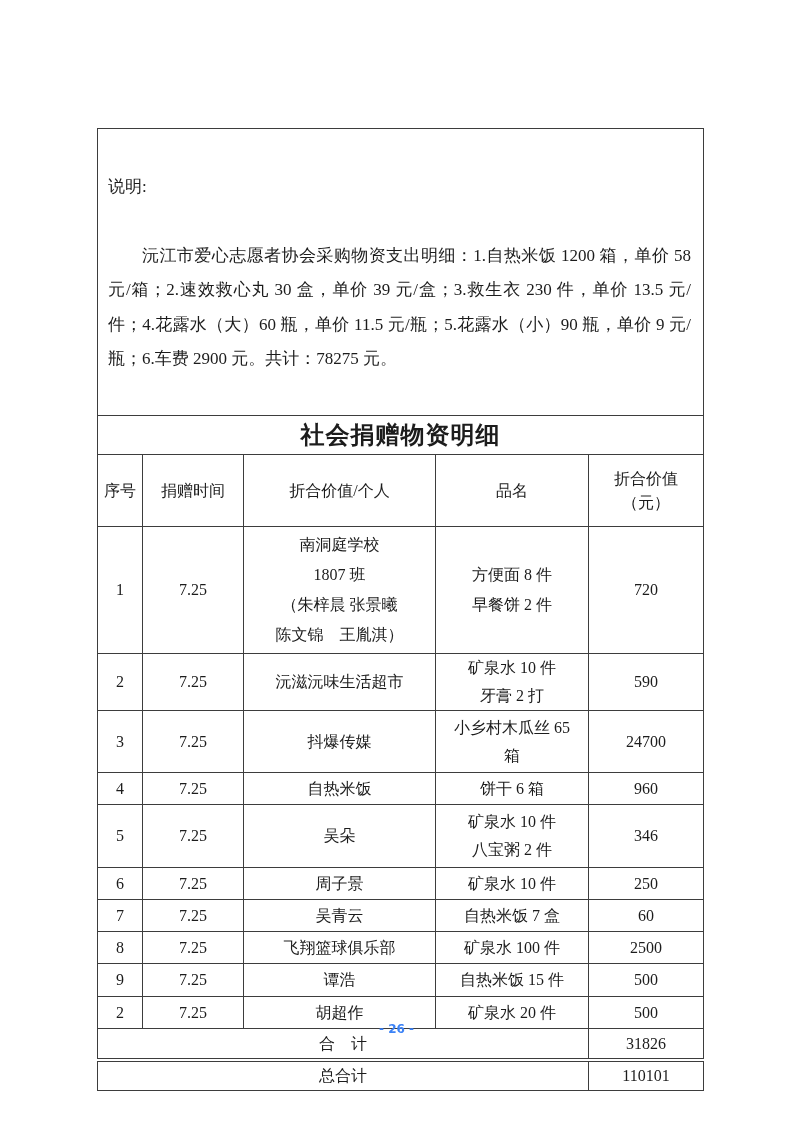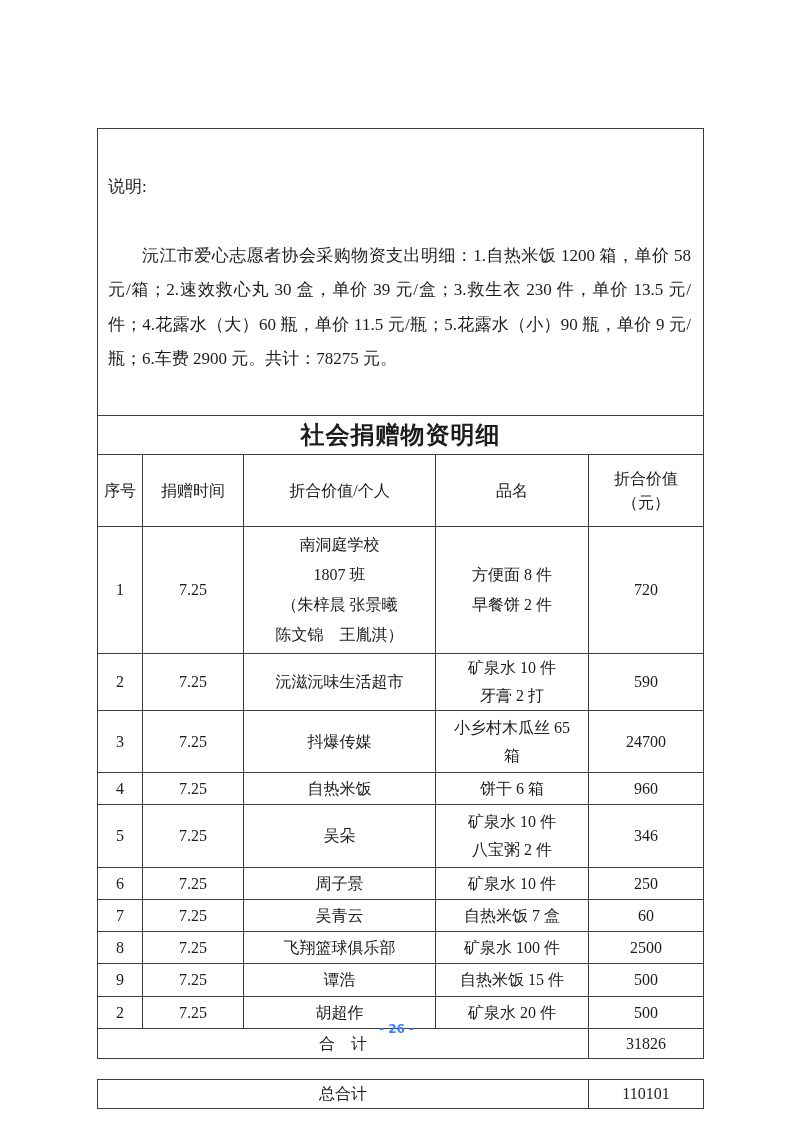--- a/index.html
+++ b/index.html
@@ -7,21 +7,21 @@
   body { font-family:"Liberation Serif","DejaVu Serif",serif; color:#1c1c1c; }
   .page {
     position:relative; width:793px; height:1122px; background:#ffffff;
     margin:0 auto; overflow:hidden;
   }
   .content { position:absolute; left:97px; top:128px; width:606px; }
 
   table.main, table.grand {
     border-collapse:collapse; width:606px; table-layout:fixed;
   }
-  table.grand { margin-top:20px; }
+  table.grand { margin-top:2px; }
   td {
     border:1px solid #3d3d3d; text-align:center; vertical-align:middle;
     font-size:16px; line-height:28px; white-space:pre-line; overflow:hidden;
     padding:0 2px;
   }
 
   
   td.note-cell { text-align:left; padding:6px 12px 4px 10px; line-height:34.5px; }
   .note-label { font-size:17px; }
   .note-paragraph { font-size:17px; text-indent:2em; text-align:justify; }

